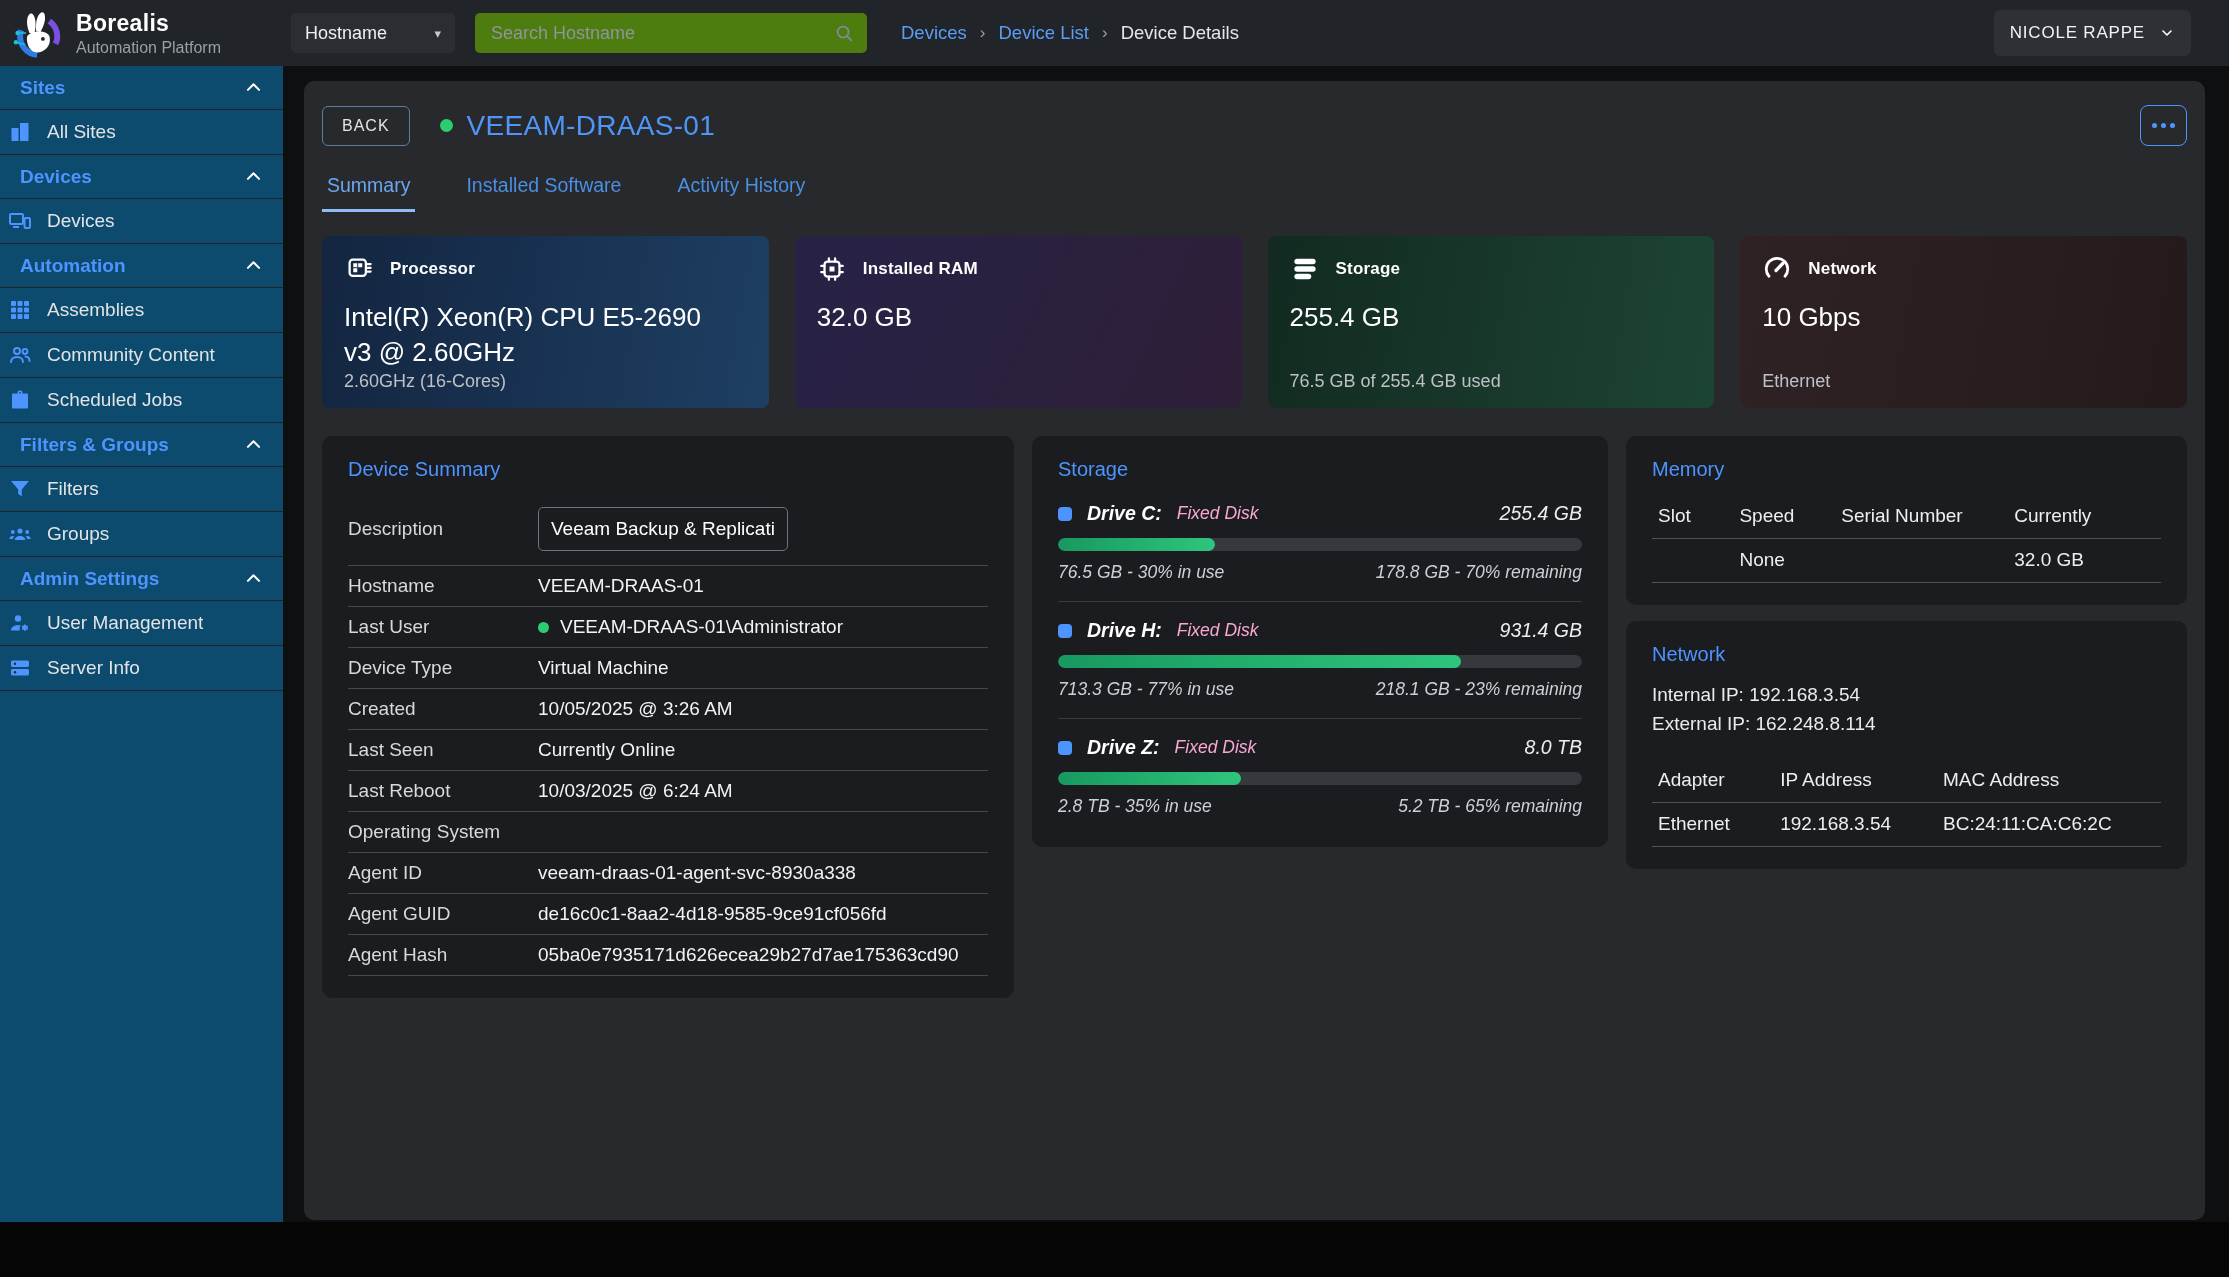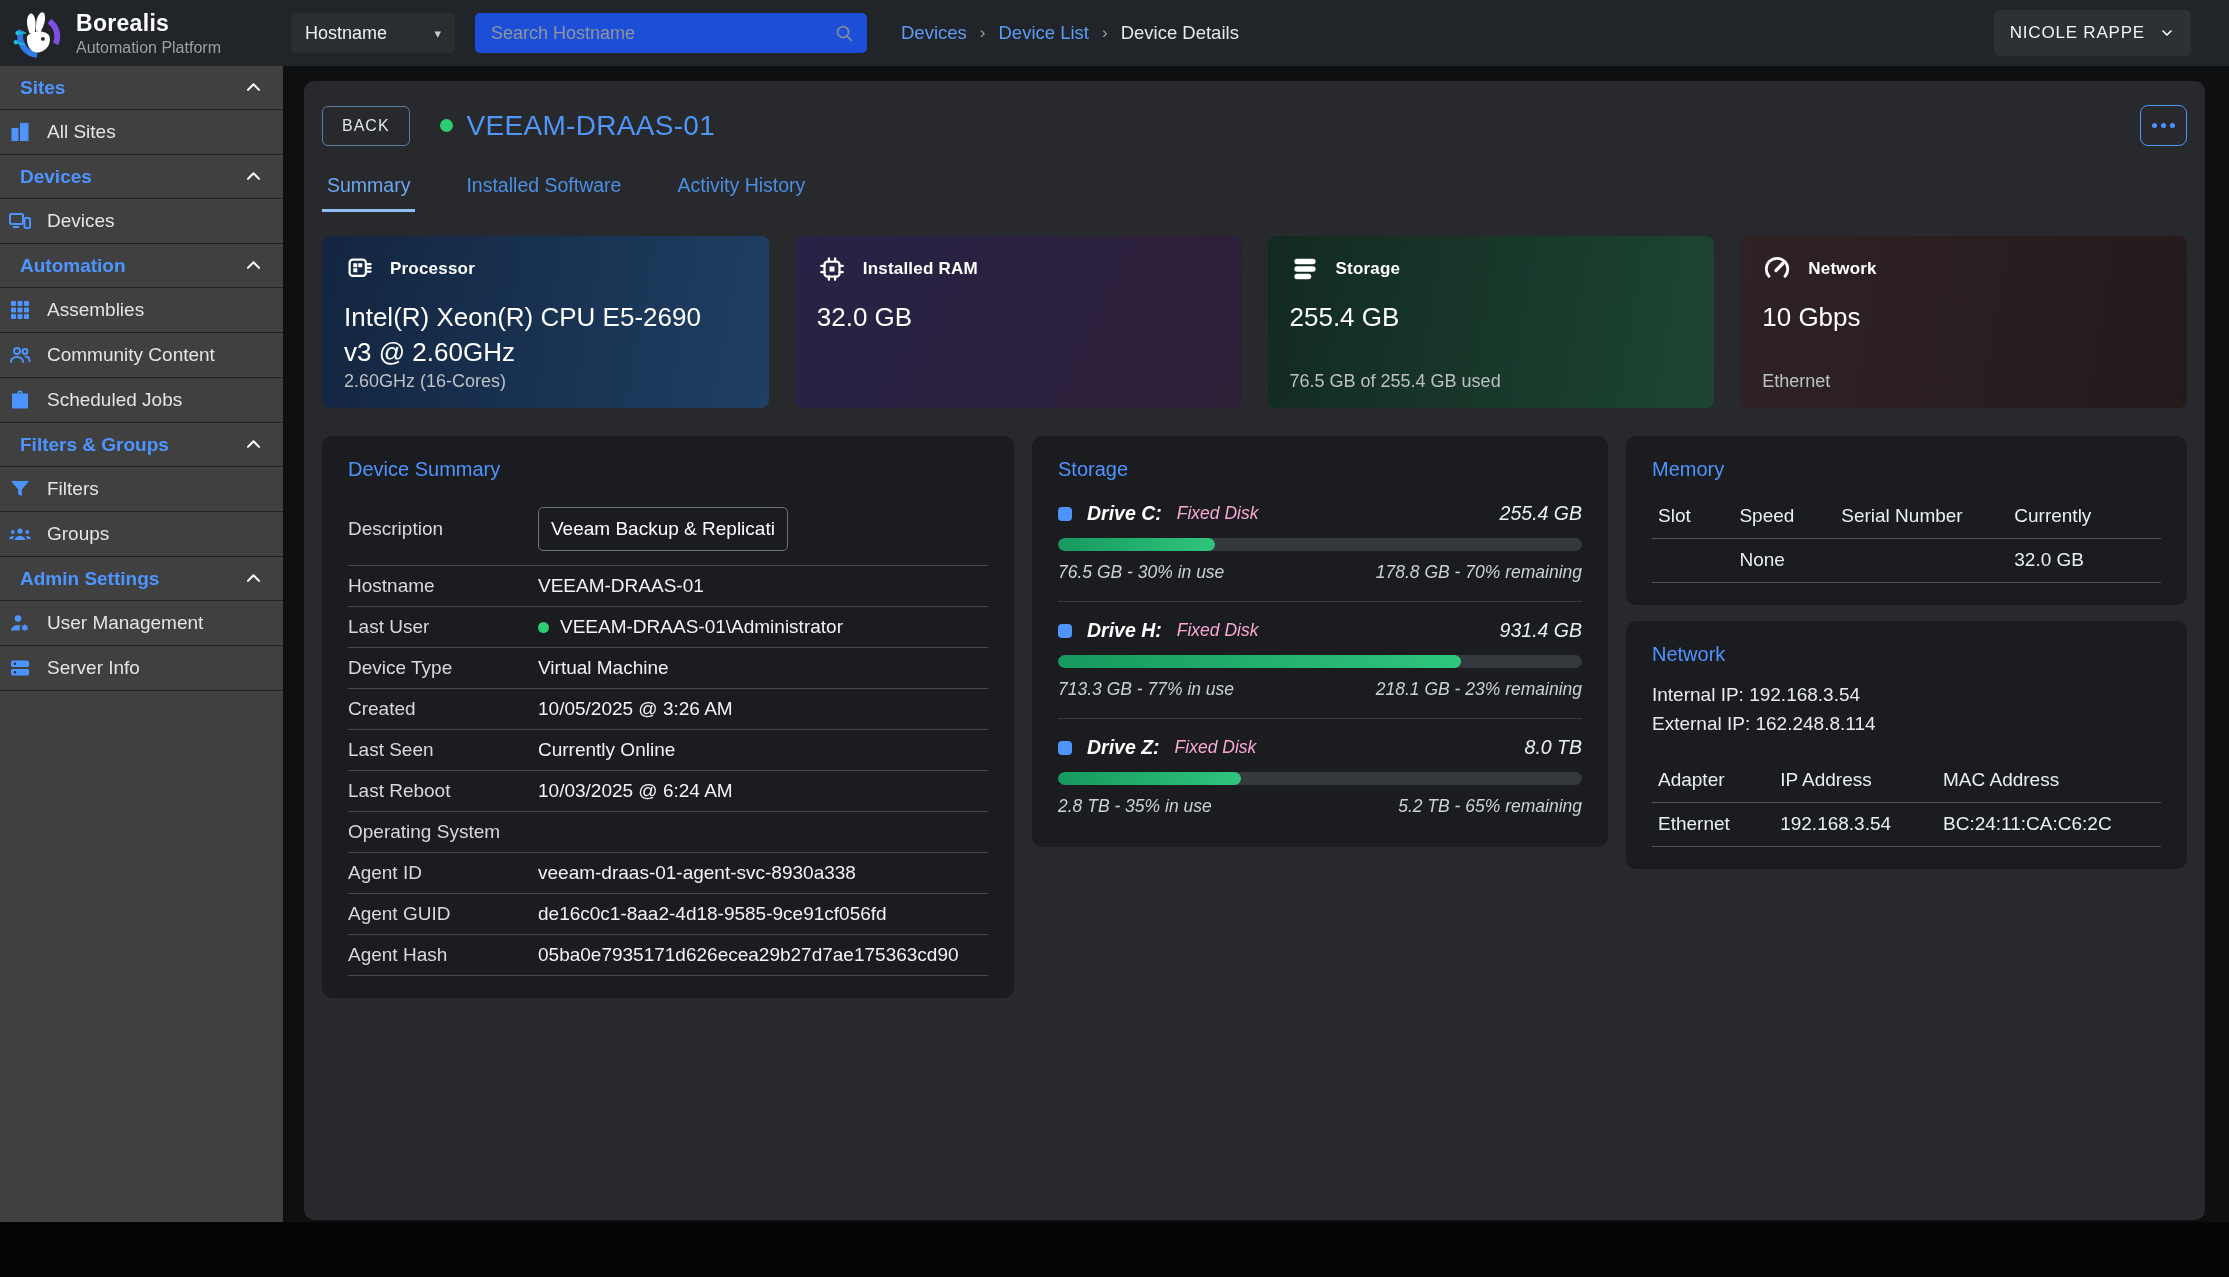--- a/index.html
+++ b/index.html
@@ -6,31 +6,31 @@
   html,body { width:2229px; height:1277px; background:#050506; font-family:"Liberation Sans", sans-serif; }
   .app { position:relative; width:2229px; height:1277px; overflow:hidden; }
 
   
   .topbar { position:absolute; top:0; left:0; right:0; height:66px; background:#212429; display:flex; align-items:center; z-index:3; }
   .brand { width:283px; flex:0 0 283px; display:flex; align-items:center; gap:12px; padding-left:10px; }
   .brand-name { font-size:23px; font-weight:bold; color:#ffffff; letter-spacing:.3px; }
   .brand-sub { font-size:16px; color:#9aa0a6; margin-top:2px; }
   .tb-select { width:164px; height:40px; background:#2a2e33; border-radius:5px; display:flex; align-items:center; padding:0 14px; font-size:18px; color:#eceff1; margin-left:8px; cursor:pointer; }
   .caret { margin-left:auto; color:#c6cacd; font-size:13px; }
-  .tb-search { width:392px; height:40px; background:#1d4ed8; border-radius:5px; display:flex; align-items:center; margin-left:20px; padding:0 12px 0 16px; }
+  .tb-search { width:392px; height:40px; background:#4d7c0f; border-radius:5px; display:flex; align-items:center; margin-left:20px; padding:0 12px 0 16px; }
   .tb-search input { flex:1; background:transparent; border:none; outline:none; color:#eceff1; font-size:18px; font-family:"Liberation Sans", sans-serif; }
   .tb-search input::placeholder { color:#8f959b; }
   .crumbs { margin-left:34px; font-size:18.5px; display:flex; align-items:center; gap:13px; }
   .crumbs a { color:#5d9cf4; text-decoration:none; cursor:pointer; }
   .crumb-sep { color:#9aa0a6; font-size:17px; }
   .crumb-current { color:#e4e6e8; }
   .user-btn { margin-left:auto; margin-right:38px; background:#2d3035; border:none; border-radius:6px; color:#f1f3f4; font-size:17px; letter-spacing:.8px; padding:13px 16px; display:flex; align-items:center; gap:14px; cursor:pointer; font-family:"Liberation Sans", sans-serif; }
 
   
-  .sidebar { position:absolute; top:66px; left:0; width:283px; bottom:55px; background:#404040; z-index:2; }
+  .sidebar { position:absolute; top:66px; left:0; width:283px; bottom:55px; background:#0c4a6e; z-index:2; }
   .sb-header { height:44px; display:flex; align-items:center; padding:0 20px; color:#4d94ff; font-weight:bold; font-size:19px; border-bottom:1px solid #202225; cursor:pointer; }
   .sb-chev { margin-left:auto; display:flex; }
   .sb-item { height:45px; display:flex; align-items:center; padding:0 8px; gap:15px; font-size:19px; color:#e2e4e6; border-bottom:1px solid #202225; cursor:pointer; }
   .sb-item svg { flex:0 0 auto; }
 
   
   .content { position:absolute; top:66px; left:283px; right:0; bottom:55px; background:#0e0f11; }
   .card { position:absolute; left:21px; top:15px; right:24px; bottom:2px; background:#28292c; border-radius:10px; padding:24px 18px; overflow:hidden; }
 
   .dev-header { display:flex; align-items:center; }

